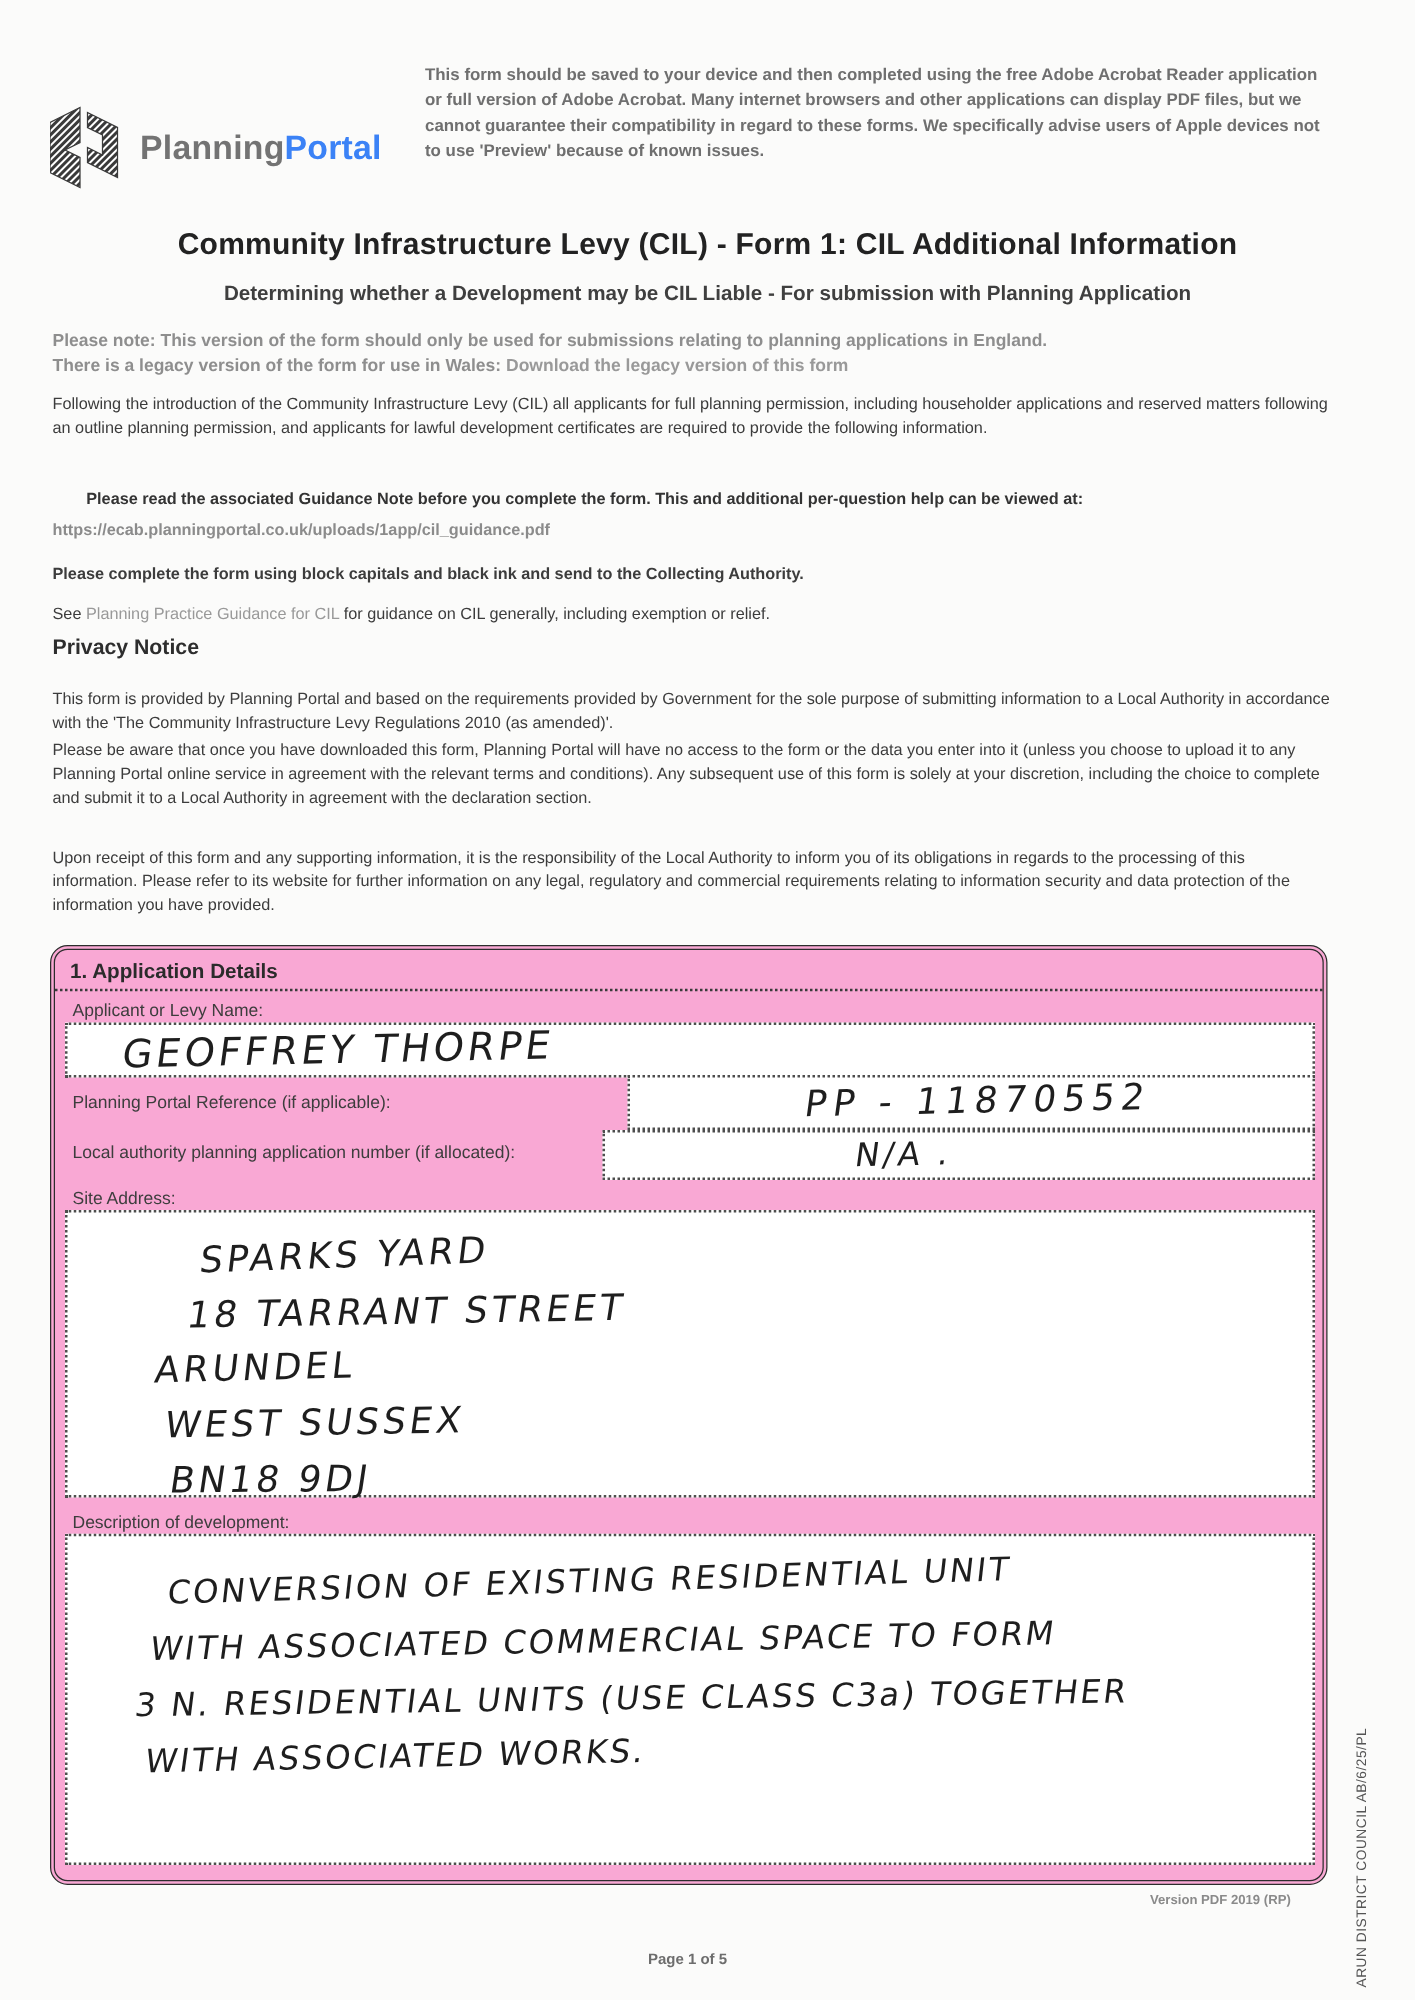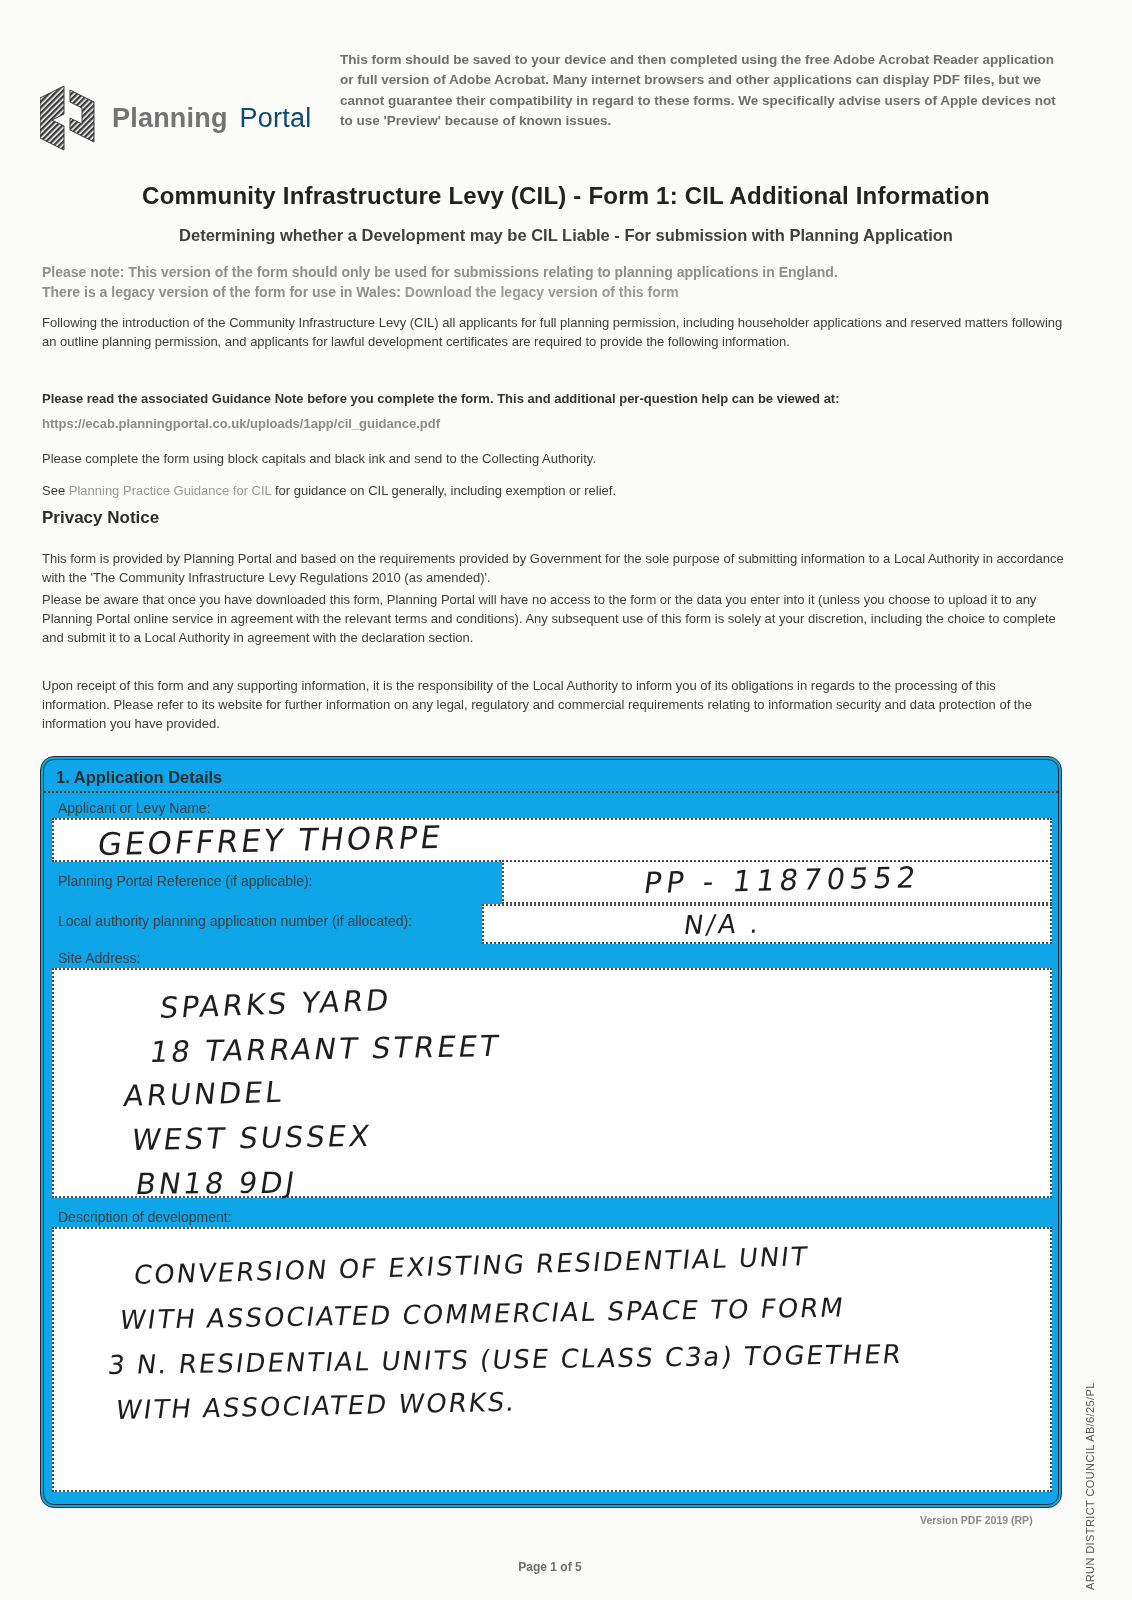--- a/index.html
+++ b/index.html
@@ -8,21 +8,21 @@
     font-family:"Liberation Sans","DejaVu Sans",sans-serif;color:#3b3b3b;
     -webkit-font-smoothing:antialiased;overflow:hidden;
   }
   .page{position:absolute;inset:0;}
 
   
   .logo{position:absolute;left:40px;top:84px;display:flex;align-items:center;gap:14px;}
   .logo svg{display:block;}
   .logo-text{font-size:27px;letter-spacing:.2px;}
   .logo-text .b{font-weight:700;color:#737373;}
-  .logo-text .l{font-weight:400;color:#0c4a6e;margin-left:12px;}
+  .logo-text .l{font-weight:700;color:#3b82f6;}
 
   .top-note{
     position:absolute;left:340px;top:50px;width:725px;
     font-size:13.5px;font-weight:700;color:#6f6f6f;line-height:1.5;
   }
 
   
   .title{
     position:absolute;left:0;top:182px;width:100%;text-align:center;
     font-size:24px;font-weight:700;color:#222;letter-spacing:.2px;
@@ -33,35 +33,35 @@
   }
 
   .please-note{
     position:absolute;left:42px;top:262px;width:1020px;
     font-size:14px;color:#8e8e8e;line-height:1.45;font-weight:600;
   }
   .please-note .pn-bold{font-weight:800;}
 
   .para{position:absolute;left:42px;width:1022px;font-size:13px;line-height:1.48;color:#3c3c3c;}
   .p-intro{top:313px;}
-  .p-guidance{top:389px;font-weight:700;color:#333;}
+  .p-guidance{top:389px;font-weight:700;color:#333;margin-left:27px;}
   .p-url{top:414px;color:#8b8b8b;font-weight:600;}
-  .p-capitals{top:449px;}
+  .p-capitals{top:449px;font-weight:bold;}
   .p-see{top:481px;}
   .link-grey{color:#999;}
 
   .privacy-h{position:absolute;left:42px;top:508px;font-size:17px;font-weight:700;color:#2d2d2d;}
   .p-priv1{top:536px;margin-top:13px;}
   .p-priv2{top:590px;}
   .p-priv3{top:676px;}
 
   
   .section-box{
     position:absolute;left:40px;top:756px;width:1022px;height:752px;
-    border:4px double #2c2c2c;border-radius:14px;box-sizing:border-box;background:#0ea5e9;
+    border:4px double #2c2c2c;border-radius:14px;box-sizing:border-box;background:#f9a8d4;
   }
   .section-head{
     position:absolute;left:0;top:0;width:100%;height:33px;box-sizing:border-box;
     border-bottom:2px dotted #3a3a3a;font-size:16.5px;font-weight:700;color:#2b2b2b;
     padding:8px 0 0 12px;
   }
   .flabel{position:absolute;font-size:14px;color:#3d3d3d;}
   .field{
     position:absolute;border:2px dotted #4d4d4d;background:#fff;box-sizing:border-box;
   }

